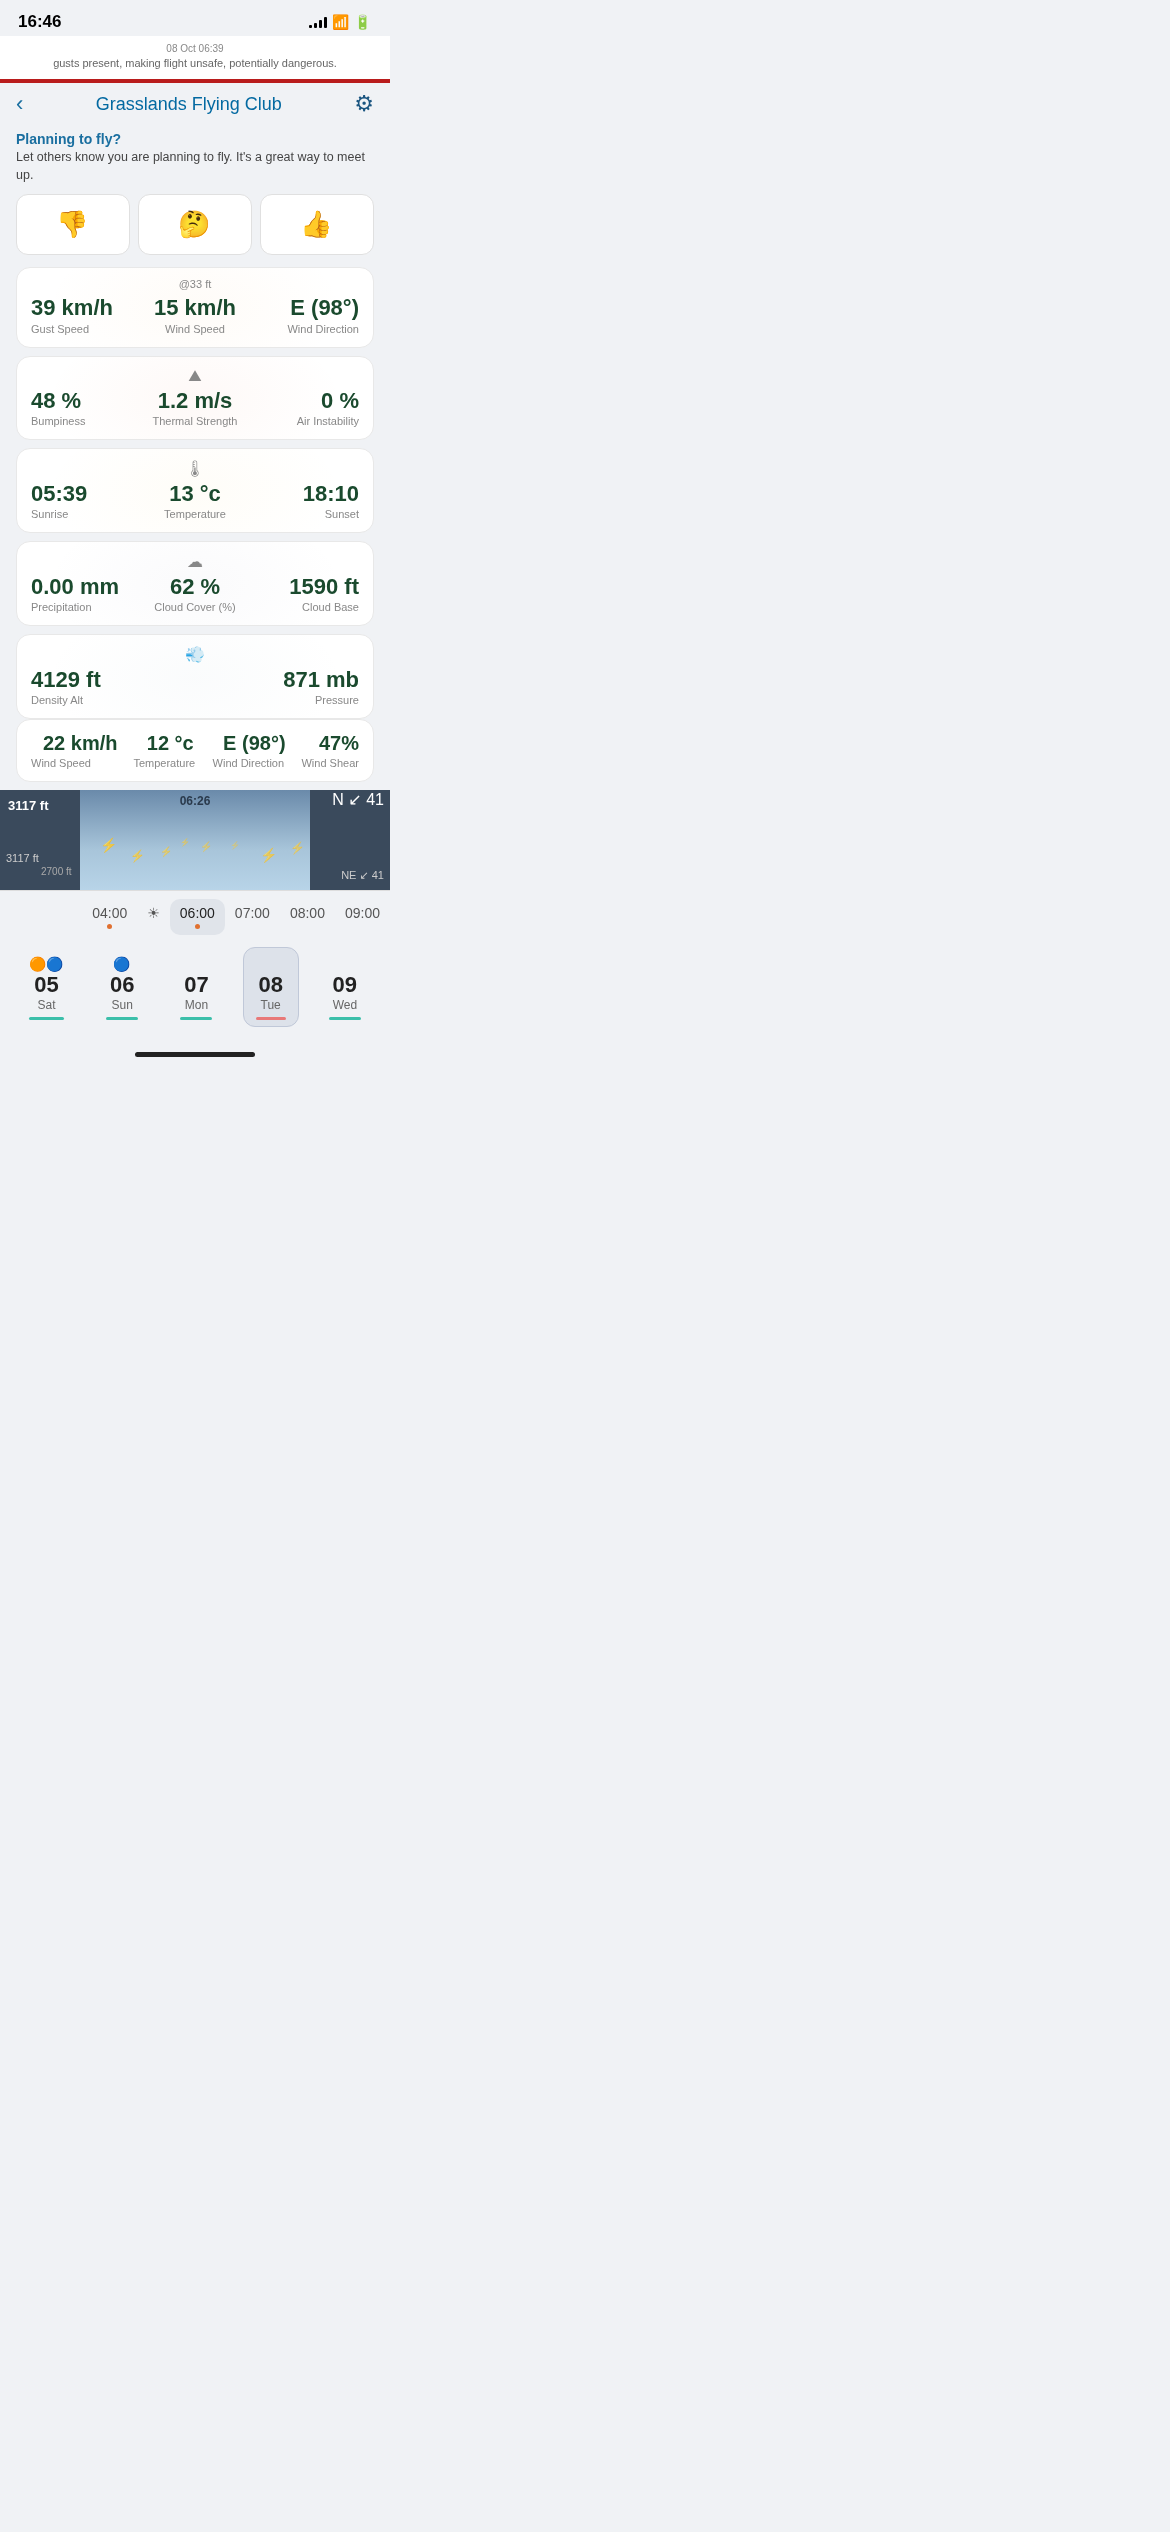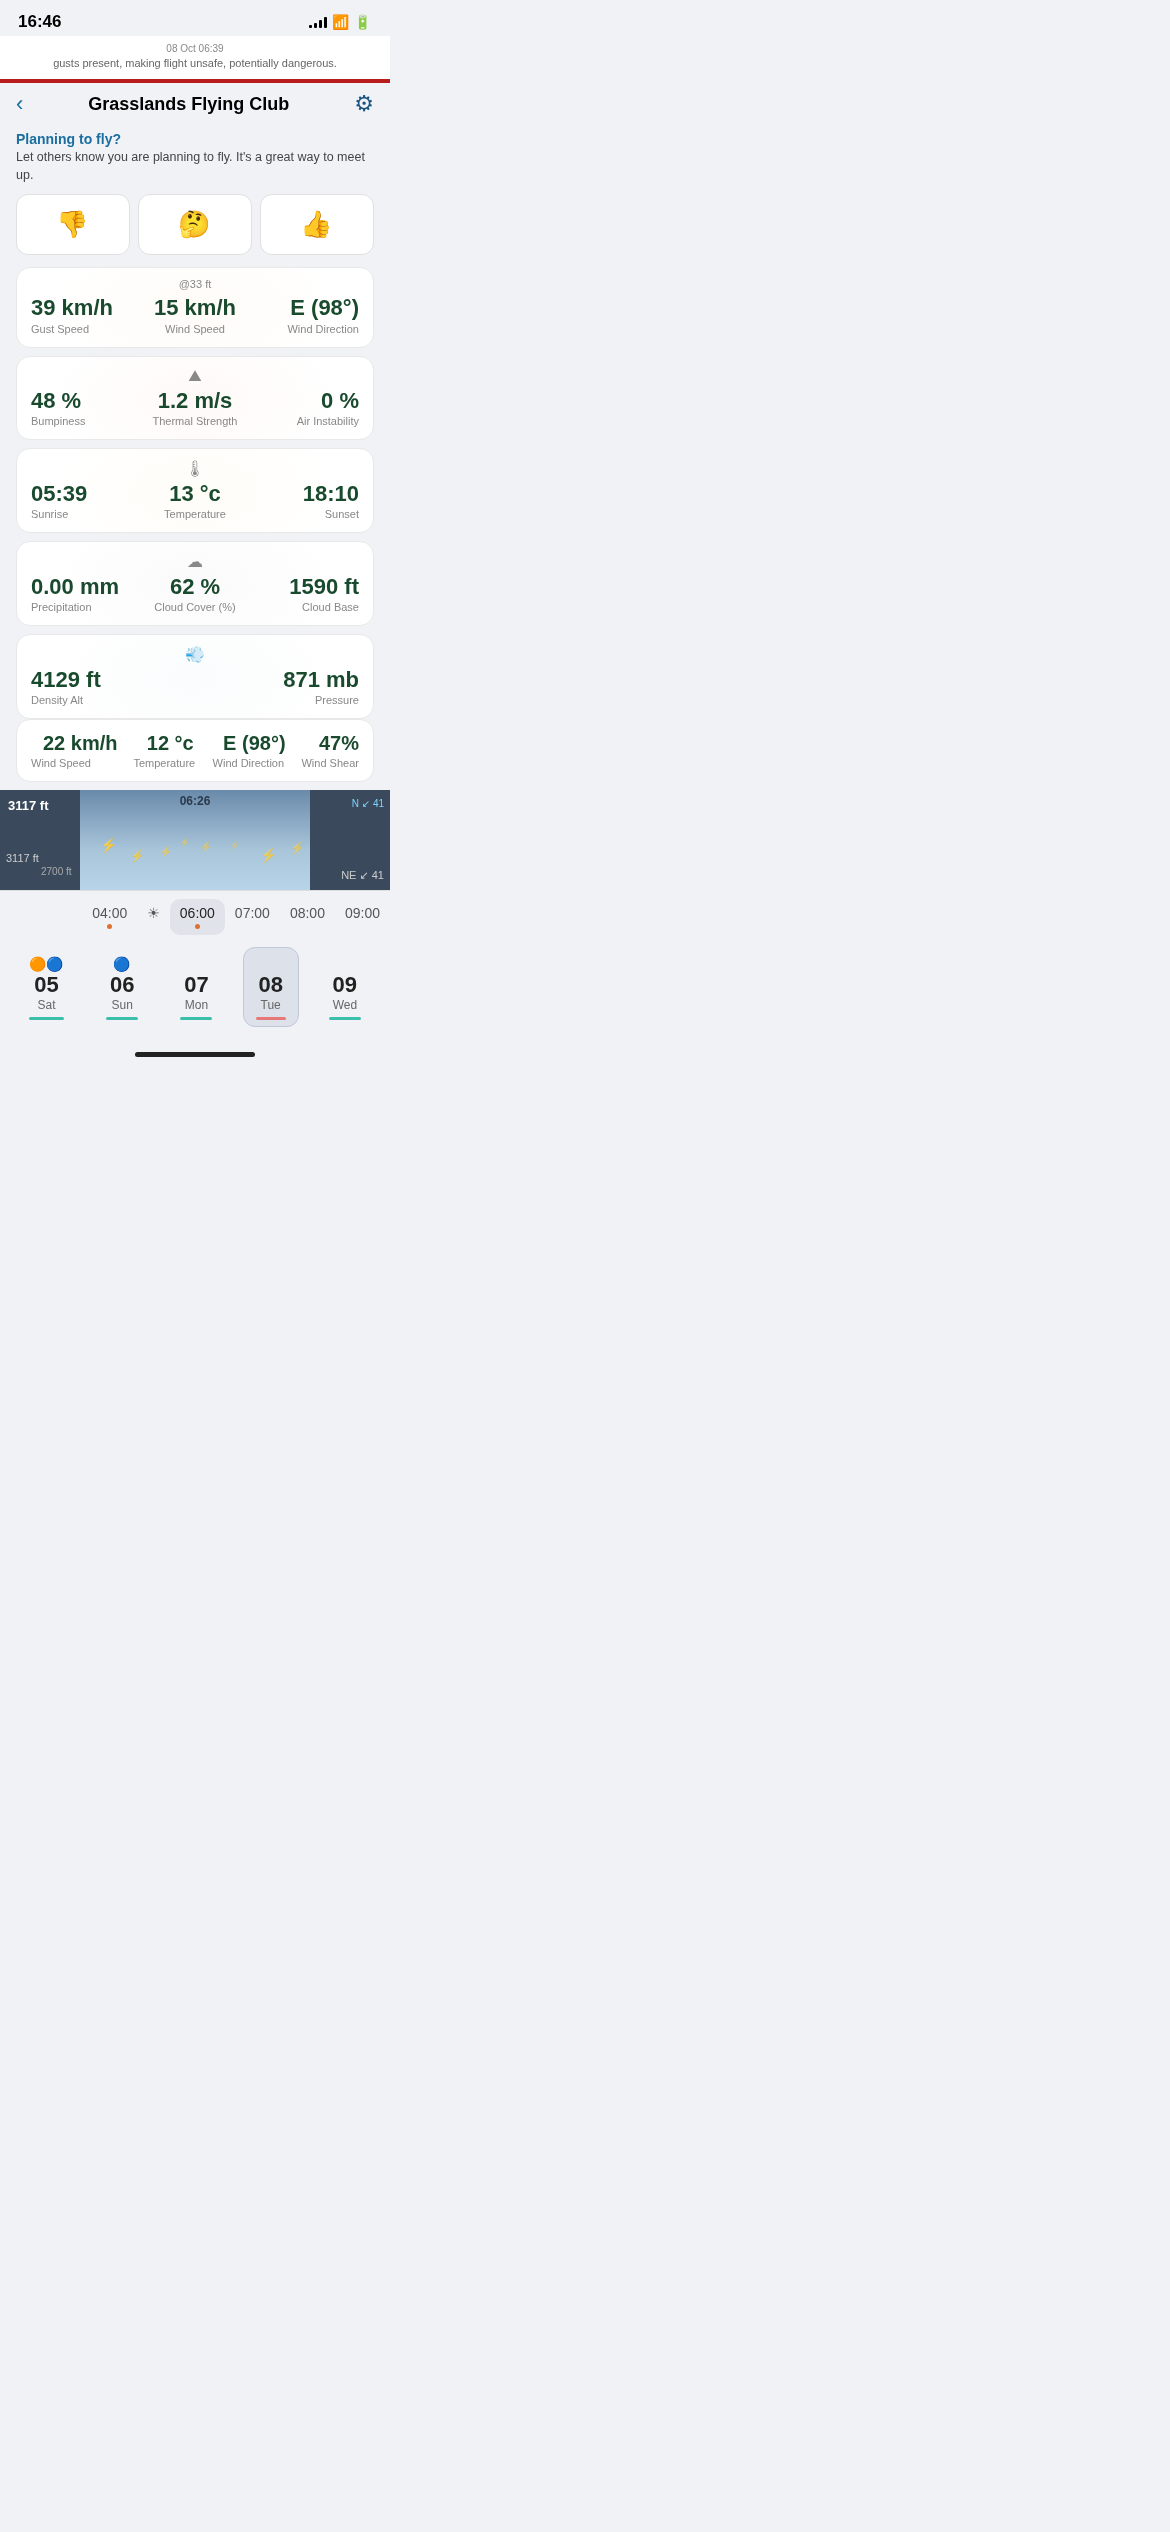--- a/index.html
+++ b/index.html
@@ -48,22 +48,22 @@
       padding: 8px 16px 6px;
       background: #f0f2f5;
     }
     .back-btn {
       color: #1a6fa0;
       font-size: 22px;
       cursor: pointer;
     }
     .header-title {
       font-size: 18px;
-      font-weight: 700;
-      color: #000000;
+      font-weight: 400;
+      color: #0369a1;
     }
     .gear-btn {
       color: #1a5580;
       font-size: 22px;
       cursor: pointer;
     }
 
     
     .warning-banner {
       background: #fff;
@@ -501,21 +501,21 @@
       <text x="80" y="45" font-size="10" fill="#cc4444" opacity="0.6">⚡</text>
       <text x="100" y="35" font-size="8" fill="#cc4444" opacity="0.5">⚡</text>
       <text x="120" y="40" font-size="10" fill="#cc4444" opacity="0.5">⚡</text>
       <text x="150" y="38" font-size="8" fill="#cc4444" opacity="0.4">⚡</text>
       <text x="180" y="50" font-size="14" fill="#cc4444" opacity="0.7">⚡</text>
       <text x="210" y="42" font-size="12" fill="#cc4444" opacity="0.6">⚡</text>
     </svg>
   </div>
   <div style="position:absolute;bottom:26px;left:6px;color:#ccc;font-size:11px;">3117 ft</div>
   <div style="position:absolute;bottom:13px;left:6px;color:#aaa;font-size:10px;margin-left:35px;">2700 ft</div>
-  <div style="position:absolute;top:8px;right:6px;color:#7dd3fc;font-size:10px;">N ↙ 41</div>
+  <div style="position:absolute;top:0;right:6px;color:#ffffff;font-size:16px;">N ↙ 41</div>
   <div style="position:absolute;bottom:8px;right:6px;color:#ccc;font-size:11px;">NE ↙ 41</div>
 </div>
 
 <div class="time-scroll">
   <div class="time-item">
     <div>04:00</div>
     <div class="time-dot dot-orange"></div>
   </div>
   <div class="time-item">
     <div>☀</div>

